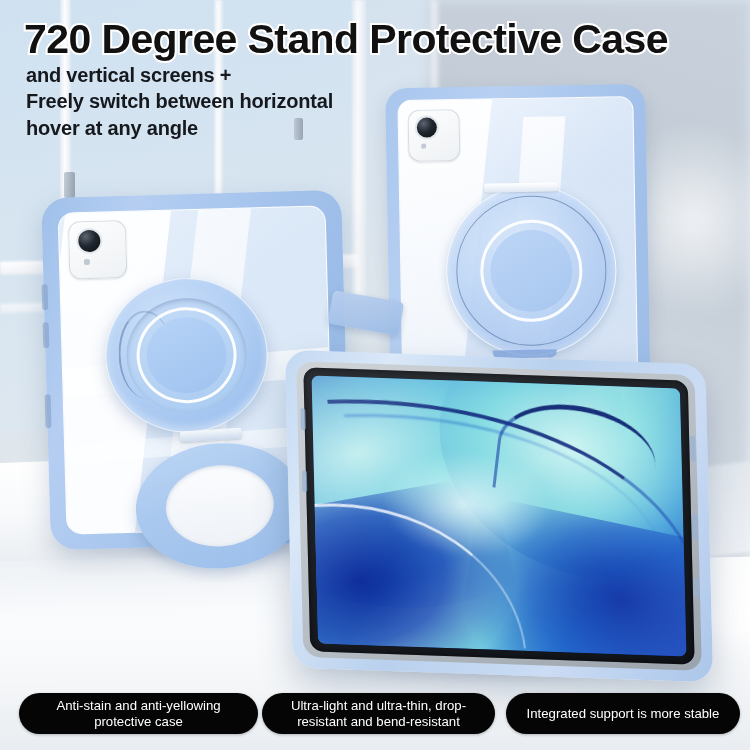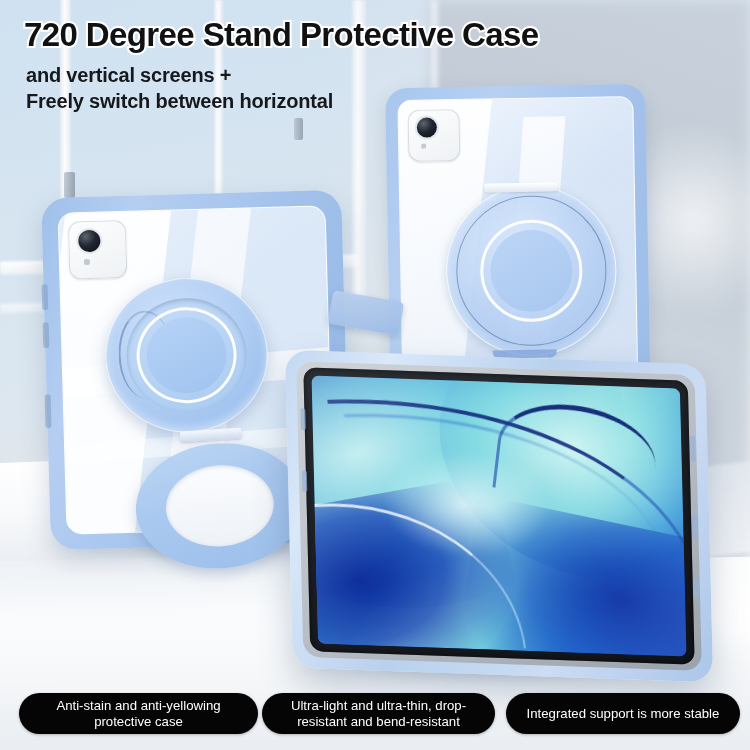--- a/index.html
+++ b/index.html
@@ -63,21 +63,21 @@
     transform:rotate(-7deg);filter:blur(1.5px);opacity:.9;
   }
   .bottomfade{
     position:absolute;left:0;bottom:0;width:750px;height:120px;
     background:linear-gradient(180deg,rgba(255,255,255,0),#eef1f4 75%,#e9edf1 100%);
   }
 
   
   .title{
     position:absolute;left:24px;top:16px;
-    font-size:33px;font-weight:bold;color:#111;
+    font-size:41px;font-weight:bold;color:#111;
     letter-spacing:-.6px;white-space:nowrap;
     font-family:"Liberation Sans",sans-serif;
     -webkit-text-stroke:4px #ffffff;paint-order:stroke fill;
     text-shadow:0 0 2px #fff;
   }
   .subtitle{
     position:absolute;left:26px;top:62px;width:420px;
     font-size:20px;font-weight:bold;color:#15181c;
     line-height:1.32;letter-spacing:-.2px;
   }
@@ -408,20 +408,21 @@
     <div class="tf-edge-btn" style="right:12px;top:72px;width:5px;height:26px;"></div>
     <div class="tf-edge-btn" style="right:12px;top:150px;width:5px;height:26px;"></div>
     <div class="tf-edge-btn" style="right:12px;top:214px;width:5px;height:20px;"></div>
   </div>
   <div class="tf-stand-leg"></div>
 
   <div class="title">720 Degree Stand Protective Case</div>
   <div class="subtitle">
     <div>and vertical screens +</div>
     <div>Freely switch between horizontal</div>
+    <div>hover at any angle</div>
   </div>
 
   <div class="pills">
     <div class="pill pill-2">Ultra-light and ultra-thin, drop-resistant and bend-resistant</div>
     <div class="pill pill-1">Anti-stain and anti-yellowing protective case</div>
     <div class="pill pill-3">Integrated support is more stable</div>
   </div>
 
 </div>
 

